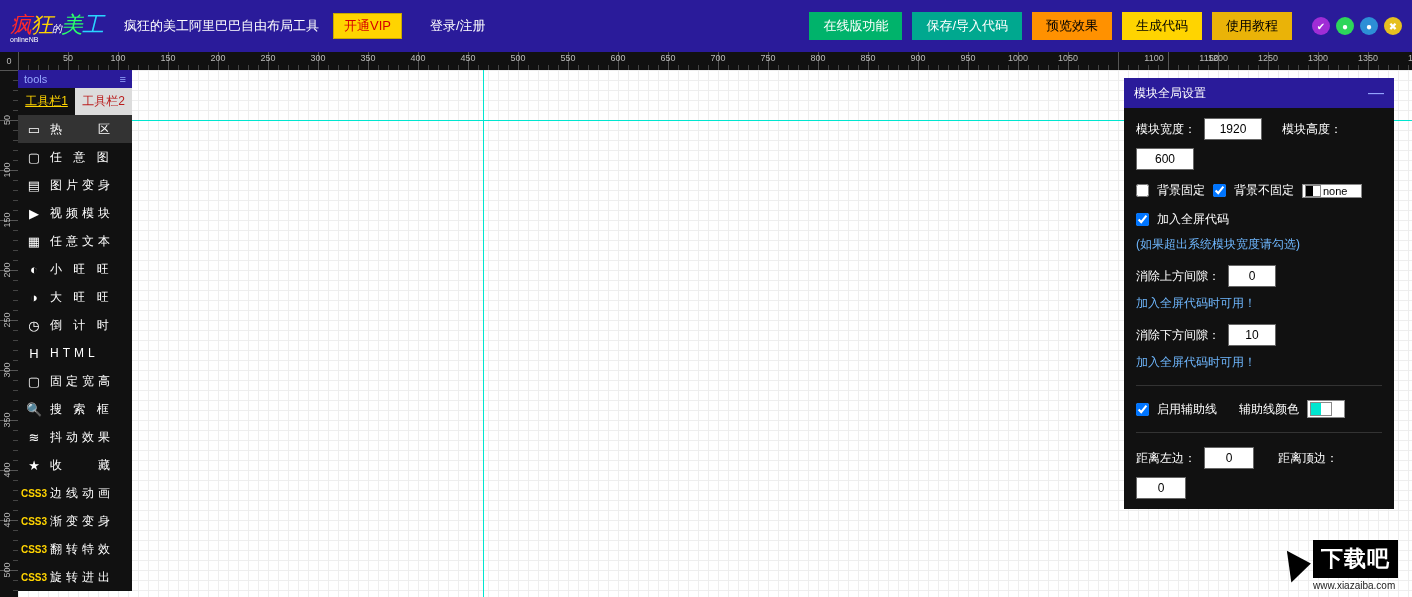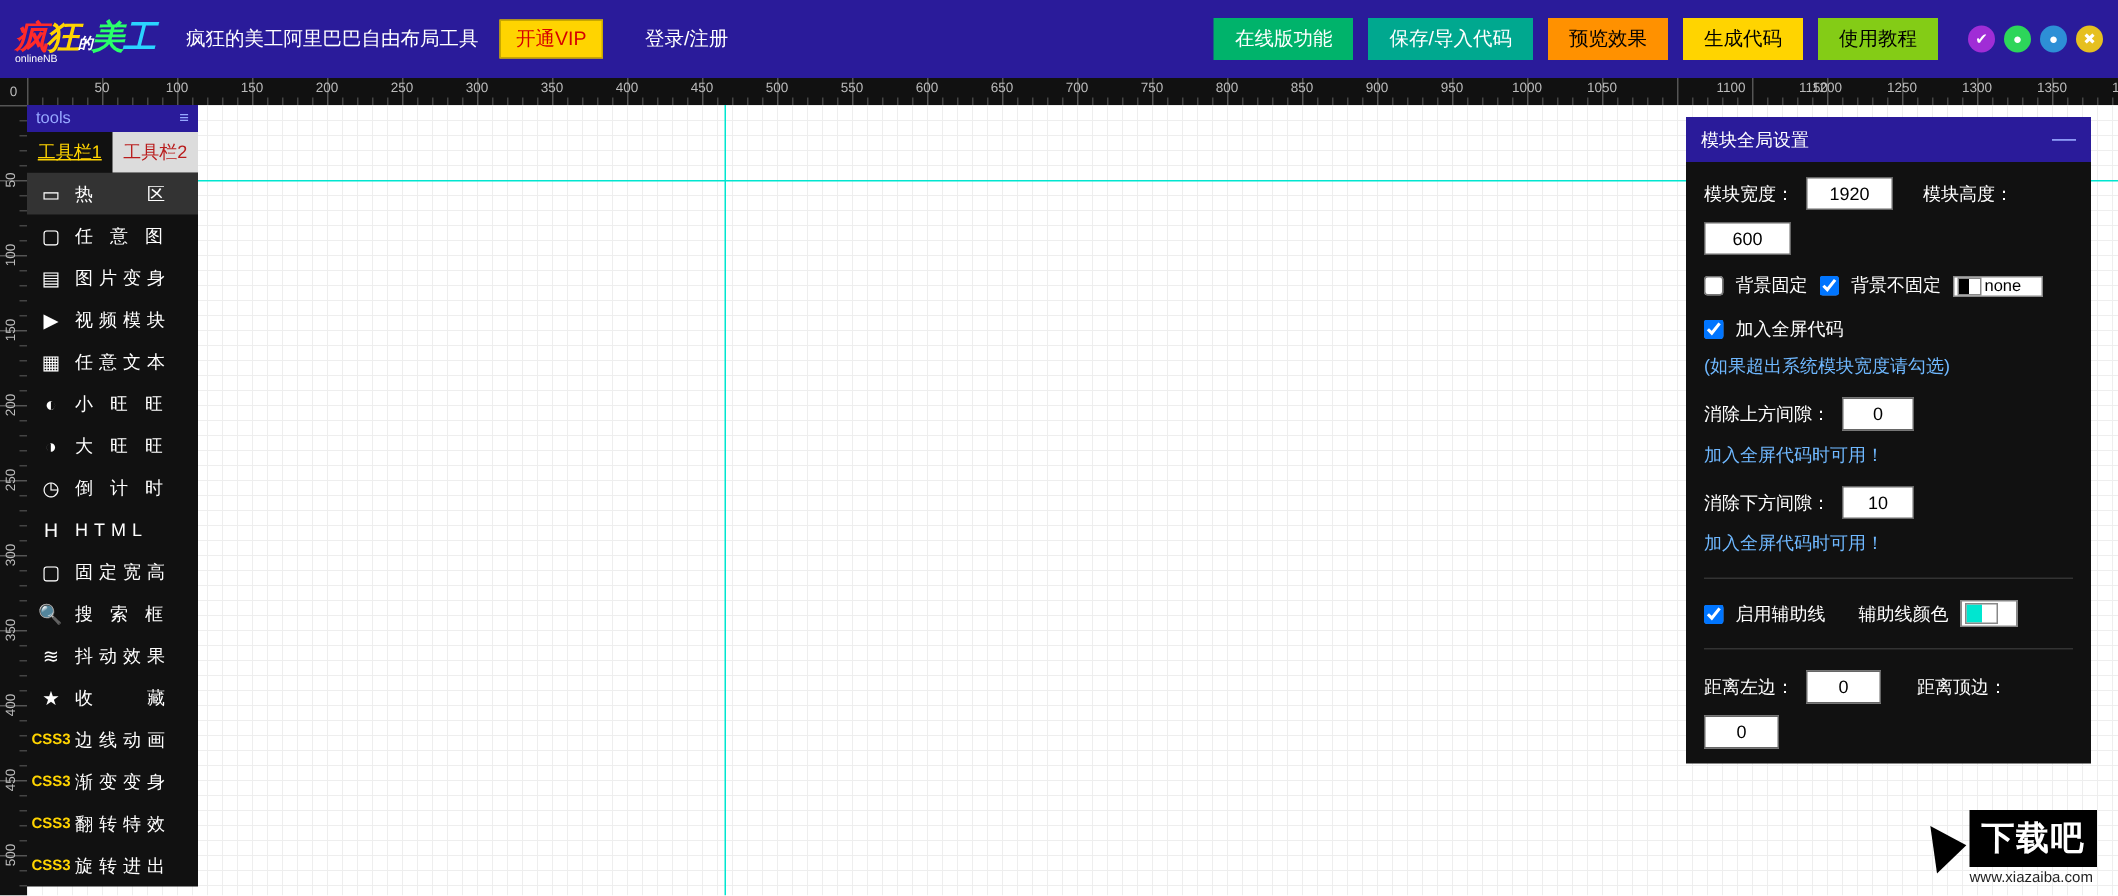--- a/index.html
+++ b/index.html
@@ -1,36 +1,36 @@
 <!DOCTYPE html>
 <html><head>
 <meta charset="utf-8">
 <style>
 * { margin: 0; padding: 0; box-sizing: border-box; font-family: "Microsoft YaHei", sans-serif; }
 body { background: #fff; width: 1412px; height: 597px; overflow: hidden; position: relative; }
 
 
 .topbar { background: #2a1b9a; height: 52px; display: flex; align-items: center; padding: 0 10px; position: relative; }
 .logo { width: 108px; height: 48px; display: flex; align-items: center; }
-.logo-text { font-size: 22px; font-weight: bold; font-style: italic; letter-spacing: -1px; }
+.logo-text { font-size: 22px; font-weight: normal; font-style: italic; letter-spacing: -1px; }
 .logo-text .c1 { color: #ff2a2a; }
 .logo-text .c2 { color: #ffd400; }
 .logo-text .c3 { color: #2aff6a; }
 .logo-text .c4 { color: #2ad4ff; }
 .logo-sub { font-size: 7px; color: #fff; margin-top: -4px; }
 .app-title { color: #fff; font-size: 13px; margin-left: 6px; }
 .vip-btn { background: #ffd400; color: #d60000; font-size: 13px; padding: 3px 10px; margin-left: 14px; border: 1px solid #c8a800; cursor: pointer; }
 .auth-link { color: #fff; font-size: 13px; margin-left: 28px; cursor: pointer; }
 .topbar-right { position: absolute; right: 10px; display: flex; align-items: center; gap: 10px; }
 .tb-btn { font-size: 13px; padding: 5px 14px; border: none; cursor: pointer; color: #000; }
 .tb-green { background: #00b36b; color: #fff; }
 .tb-teal { background: #00a88f; color: #fff; }
 .tb-orange { background: #ff9100; }
 .tb-yellow { background: #ffd400; }
-.tb-gray { background: #84cc16; text-align: center; }
+.tb-gray { background: #eab308; text-align: center; }
 .circles { display: flex; gap: 6px; margin-left: 10px; }
 .circ { width: 18px; height: 18px; border-radius: 50%; display: flex; align-items: center; justify-content: center; font-size: 10px; color: #fff; cursor: pointer; }
 .circ1 { background: #a02dd6; }
 .circ2 { background: #2dd65a; }
 .circ3 { background: #2d8fd6; }
 .circ4 { background: #e6c020; }
 
 
 .ruler-top { position: absolute; top: 52px; left: 18px; right: 0; height: 18px; background: #111; overflow: hidden; }
 .ruler-top .tick { position: absolute; top: 0; width: 1px; height: 18px; background: #555; }

